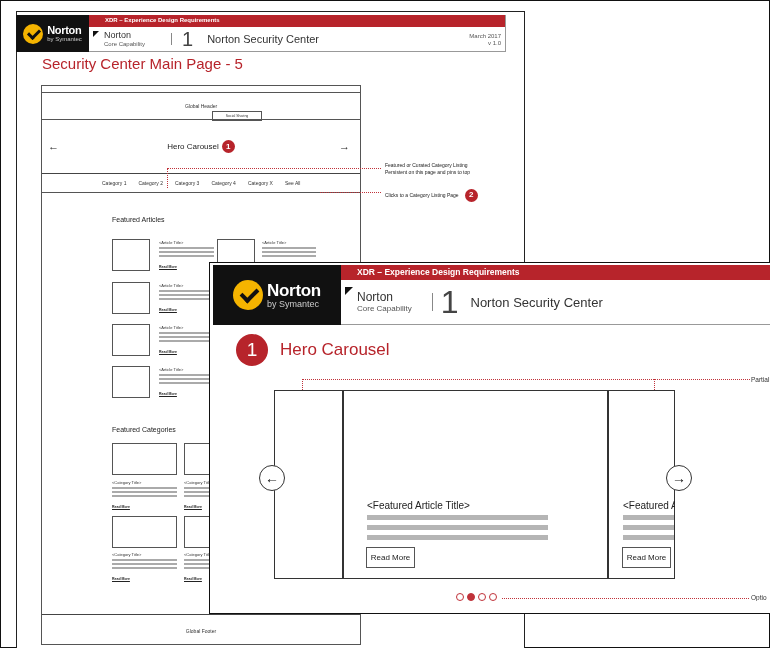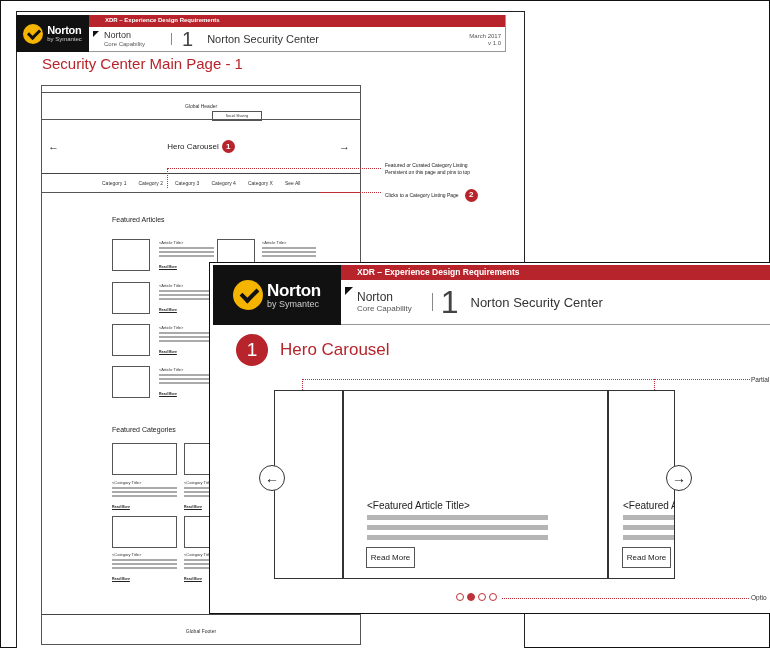--- a/index.html
+++ b/index.html
@@ -130,21 +130,21 @@
       <span class="num">1</span>
       <span class="title">Norton Security Center</span>
       <span class="date">
         <span>March 2017</span><br>
         <span>v 1.0</span>
       </span>
     </div>
   </div>
 </div>
 
-<div class="back-title">Security Center Main Page - 1</div>
+<div class="back-title">Security Center Main Page - 5</div>
 
 <div class="wire">
   <div class="band gh">Global Header</div>
   <div class="band hero">
     <span class="arrow" style="left:6px">←</span>
     <span class="hlabel">
       <span>Hero Carousel</span>
       <span class="badge sm">1</span>
     </span>
     <span class="arrow" style="right:10px">→</span>

